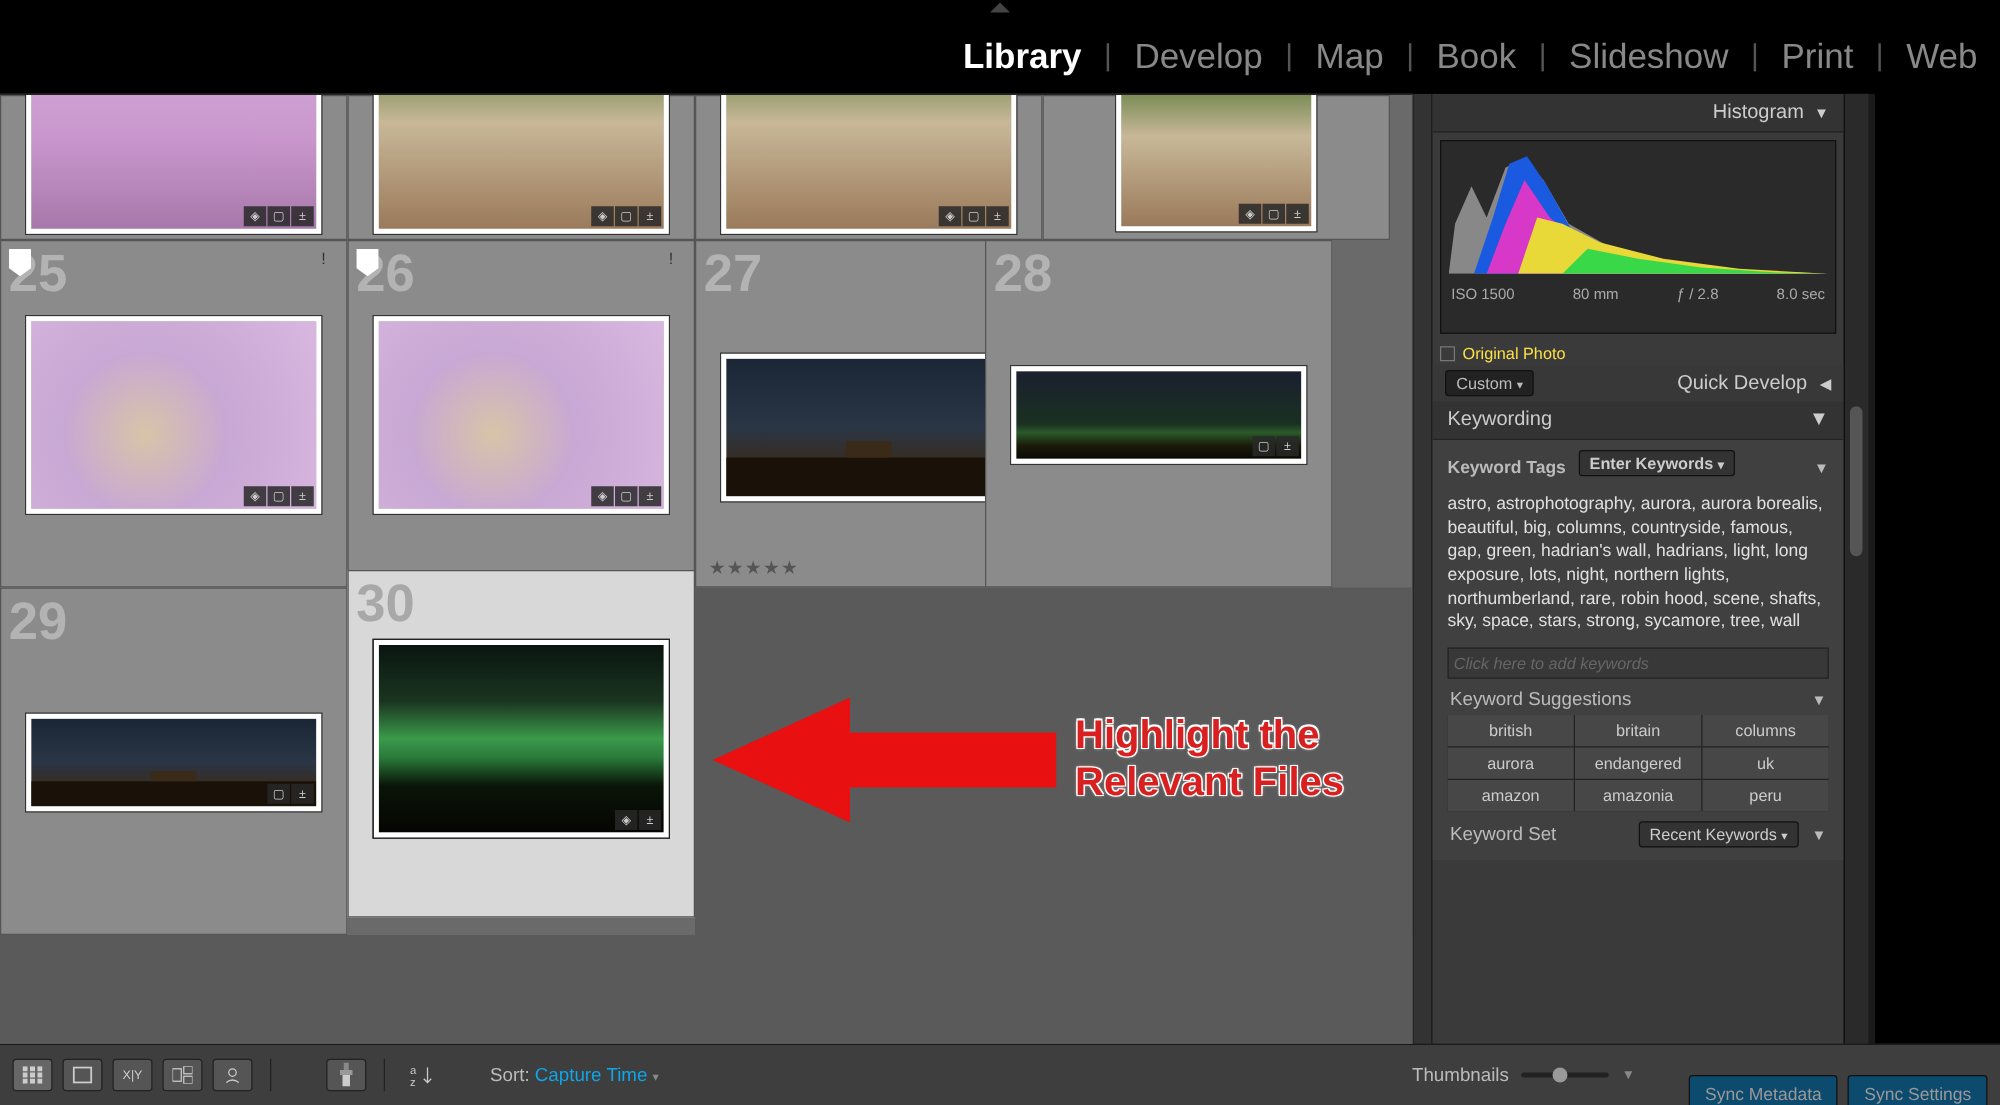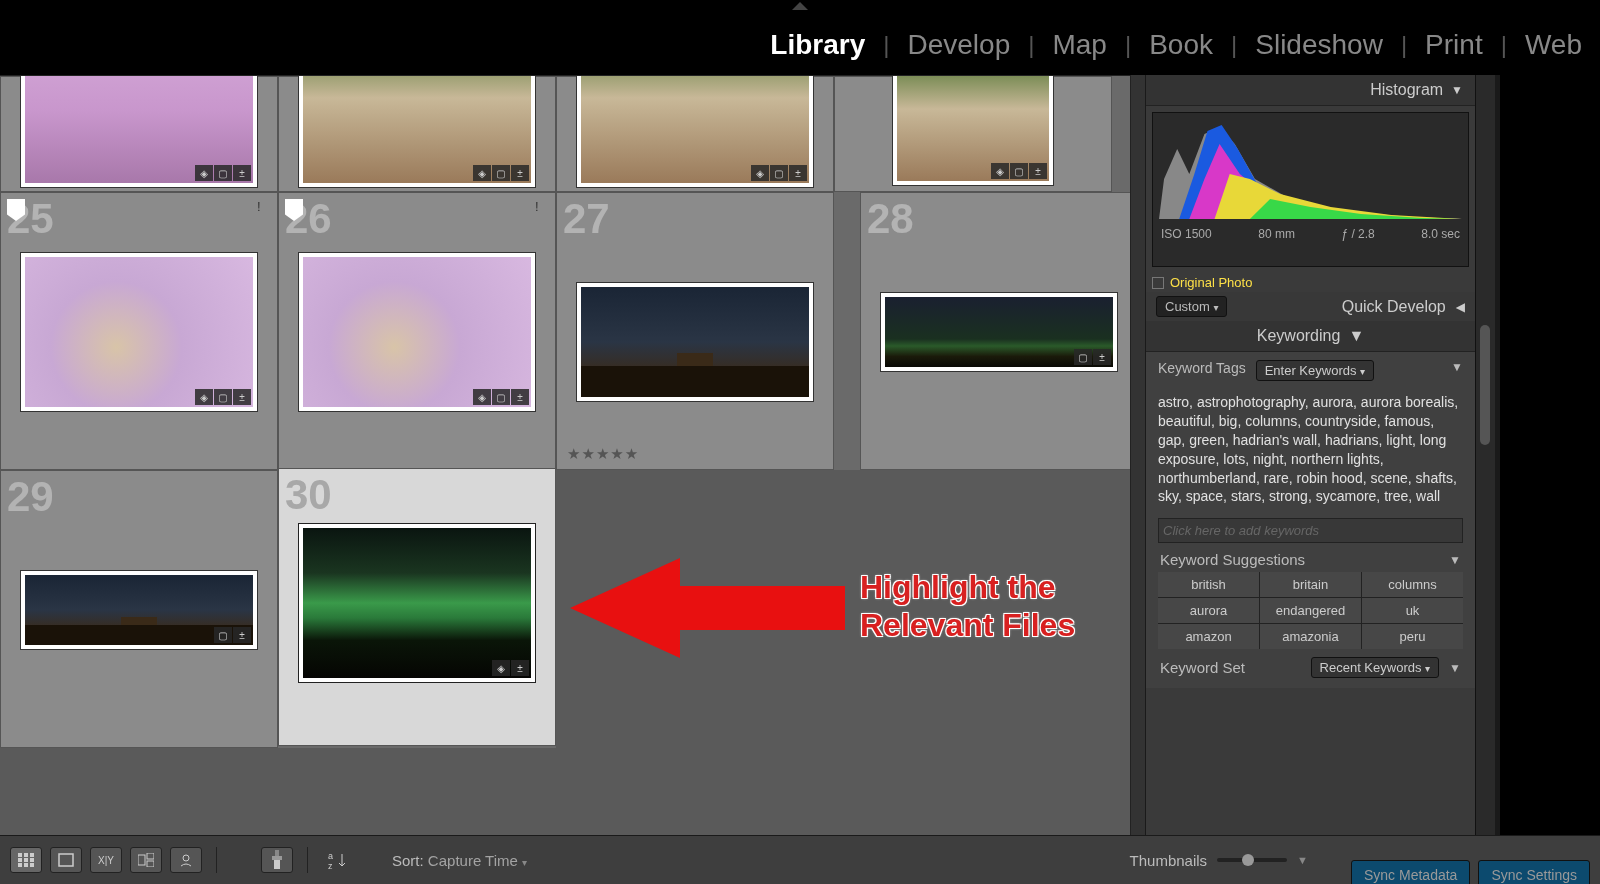--- a/index.html
+++ b/index.html
@@ -48,23 +48,23 @@
   .panel-header .tri { margin-left:8px; font-size:12px;}
   .histogram { height:155px; background:#2a2a2a; margin:6px; border:1px solid #111; position:relative; padding:6px;}
   .histo-svg { width:100%; height:100px;}
   .histo-labels { display:flex; justify-content:space-between; font-size:12px; color:#aaa; padding:4px 2px;}
   .orig { font-size:13px; color:#fde047; padding:2px 6px; display:flex; align-items:center; gap:6px;}
   .orig .chk{width:12px;height:12px;border:1px solid #777;}
   .qdev-row{ display:flex; align-items:center; padding:4px 10px; background:#383838;}
   .qdev-row .dd{ background:#222; border:1px solid #111; padding:2px 8px; font-size:13px; color:#bbb; border-radius:3px; margin-right:auto;}
   .qdev-row .lbl { font-size:16px; color:#ccc; margin-left:auto;}
   .qdev-row .tri2{ margin-left:10px; font-size:12px;}
-  .section-row{ display:flex; justify-content:center; align-items:center; padding:6px 12px; font-size:16px; color:#ccc; background:#333;}
+  .section-row{ display:flex; justify-content:space-between; align-items:center; padding:6px 12px; font-size:16px; color:#ccc; background:#333;}
   .kw-panel { background:#404040; padding:8px 12px; border-top:1px solid #222;}
-  .kw-tags-row{ display:flex; align-items:flex-start; gap:10px; font-size:14px; color:#bbb; margin-bottom:6px;}
+  .kw-tags-row{ display:flex; align-items:flex-end; gap:10px; font-size:14px; color:#bbb; margin-bottom:6px;font-weight:bold;}
   .kw-dd { background:#333; border:1px solid #111; padding:2px 8px; font-size:13px; color:#ccc; border-radius:3px;}
   .kw-text { font-size:14px; color:#e0e0e0; line-height:1.35; padding:6px 0;}
   .kw-input { margin-top:6px; padding:4px; border:1px solid #222; background:#383838; color:#666; font-size:13px; font-style:italic;}
   .kw-sub { display:flex; justify-content:space-between; align-items:center; font-size:15px; color:#bbb; padding:8px 2px 4px;}
   .kw-sug-grid { display:grid; grid-template-columns:1fr 1fr 1fr; gap:1px; background:#222;}
   .kw-sug-grid div{ background:#474747; text-align:center; padding:5px 0; font-size:13px; color:#ccc; cursor:pointer;}
   .kw-set-row { display:flex; align-items:center; gap:10px; font-size:15px; color:#bbb; padding:8px 2px 2px;}
   
   .arrow-overlay { position:absolute; z-index:10;}
   .anno-text { position:absolute; font-size:32px; font-weight:bold; color:#d82020; text-shadow: -1px -1px 0 #fff,1px -1px 0 #fff,-1px 1px 0 #fff,1px 1px 0 #fff,0 0 3px #fff; line-height:1.2; z-index:10;}
@@ -153,40 +153,40 @@
             <div class="badge">▢</div>
             <div class="badge">±</div>
           </div>
       </div>
     </div>
     <div class="cell" style="left:556px; top:116px; width:278px; height:278px;">
       <div class="num">27</div>
       <div class="thumb castle-night" style="left:20px; top:90px; width:236px; height:118px;"></div>
       <div class="stars">★★★★★</div>
     </div>
-    <div class="cell" style="left:860px; top:116px; width:278px; height:278px;">
+    <div class="cell" style="left:788px; top:116px; width:278px; height:278px;">
       <div class="num">28</div>
       <div class="thumb aurora1" style="left:20px; top:100px; width:236px; height:78px;">
         <div class="badges">
             <div class="badge">▢</div>
             <div class="badge">±</div>
           </div>
       </div>
     </div>
 
     <div class="cell" style="left:0px; top:394px; width:278px; height:278px;">
       <div class="num">29</div>
       <div class="thumb castle-night" style="left:20px; top:100px; width:236px; height:78px;">
         <div class="badges">
             <div class="badge">▢</div>
             <div class="badge">±</div>
           </div>
       </div>
     </div>
-    <div class="cell sel" style="left:278px; top:392px; width:278px; height:278px;">
+    <div class="cell sel" style="left:278px; top:380px; width:278px; height:278px;">
       <div class="num" style="color:rgba(120,120,120,0.5)">30</div>
       <div class="thumb aurora-green" style="left:20px; top:55px; width:236px; height:158px; outline:1px solid #222;">
         <div class="badges">
             <div class="badge">◈</div>
             <div class="badge">±</div>
           </div>
       </div>
     </div>
 
     <div style="position:absolute; left:556px; top:394px; width:574px; height:366px; background:#5a5a5a;"></div>
@@ -320,21 +320,21 @@
   <div style="width:1px;height:26px;background:#222;margin:0 6px;"></div>
   <div class="ico" style="background:transparent;border:none;">
     <svg width="20" height="20">
         <text x="0" y="9" font-size="9" fill="#ccc">a</text>
         <text x="0" y="19" font-size="9" fill="#ccc">z</text>
         <path d="M14,4 L14,16 M11,13 L14,16 L17,13" stroke="#ccc" fill="none"></path>
       </svg>
   </div>
   <div class="sort">
     <span>Sort:</span>
-    <span style="color:#a3a3a3">Capture Time</span>
+    <span style="color:#0ea5e9">Capture Time</span>
     <span style="font-size:10px;color:#888"> ▾</span>
   </div>
   <div class="thumbs">
     <span>Thumbnails</span>
     <div class="slider">
         <div class="knob"></div>
       </div>
     <span style="font-size:11px;color:#888">▼</span>
   </div>
   <div class="syncbtns">

